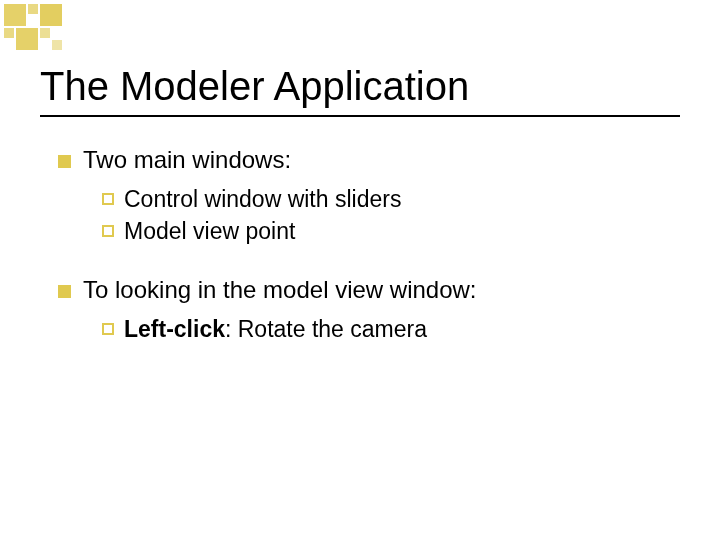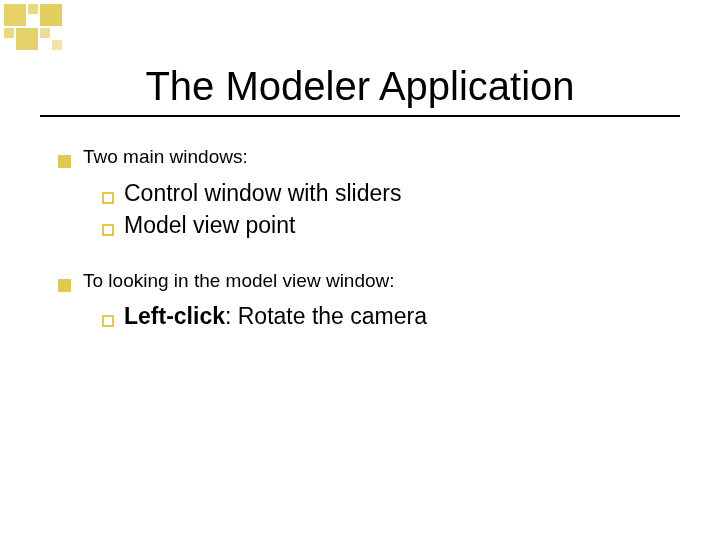--- a/index.html
+++ b/index.html
@@ -28,56 +28,55 @@
   .sq6 { background:#e0c94f; width:10px; height:10px; left:36px; top:24px; opacity:0.6; }
   .sq7 { background:#e0c94f; width:10px; height:10px; left:48px; top:36px; opacity:0.5; }
 
   .slide {
     padding: 64px 40px 40px 40px;
   }
   .title {
     font-size: 40px;
     font-weight: 400;
     margin-bottom: 6px;
-    text-align: center;
   }
   .title-rule {
     border: none;
     border-bottom: 2px solid #000;
     margin-bottom: 28px;
   }
   .level1 {
     list-style: none;
     padding-left: 18px;
   }
   .level1 > li {
     margin-bottom: 28px;
   }
   .l1-row {
     display: flex;
     align-items: flex-start;
     gap: 12px;
-    font-size: 19px;
+    font-size: 24px;
     line-height: 1.25;
   }
   .bullet-square {
     width: 13px;
     height: 13px;
     background: #e0c94f;
     flex-shrink: 0;
     margin-top: 10px;
   }
   .level2 {
     list-style: none;
     padding-left: 44px;
     margin-top: 10px;
   }
   .level2 > li {
     display: flex;
-    align-items: center;
+    align-items: flex-start;
     gap: 10px;
     font-size: 23px;
     line-height: 1.3;
     margin-bottom: 2px;
   }
   .bullet-outline {
     width: 12px;
     height: 12px;
     border: 2px solid #e0c94f;
     background: transparent;

